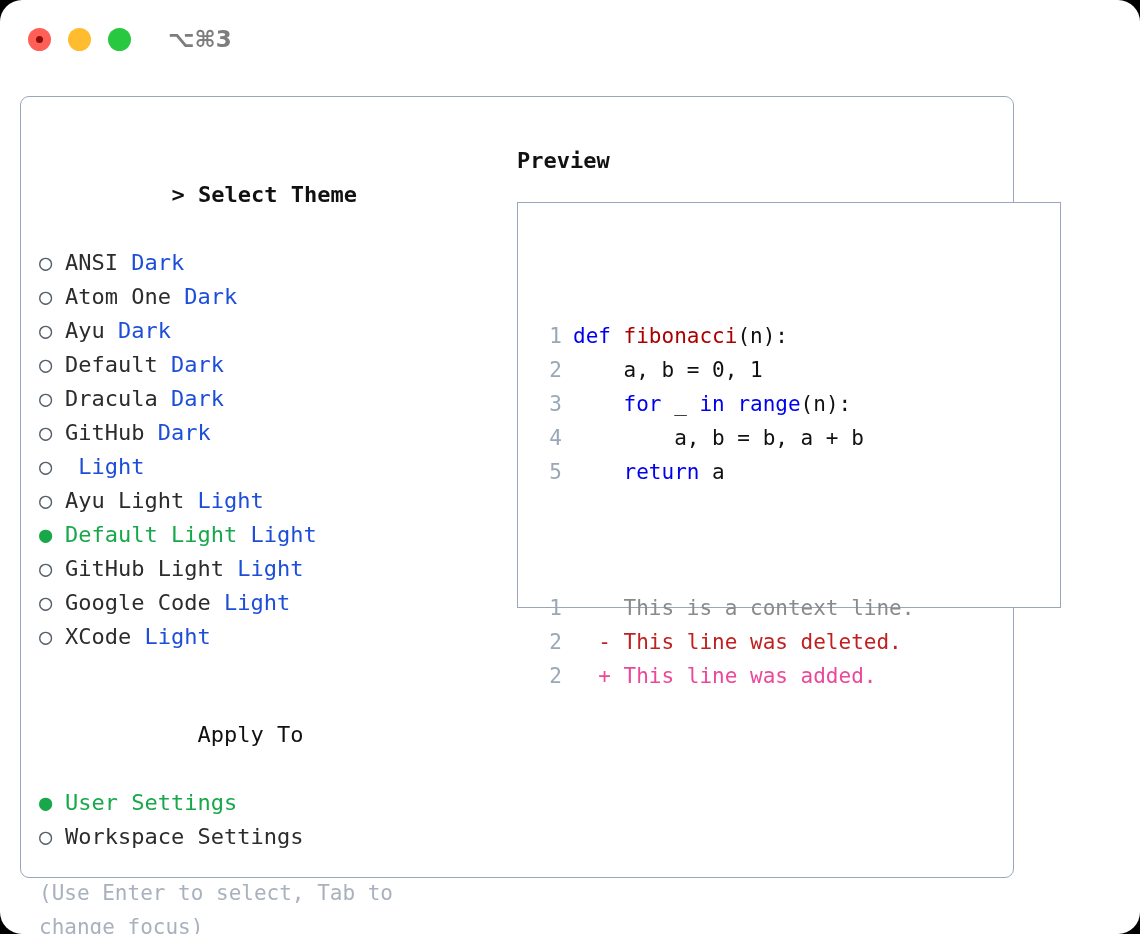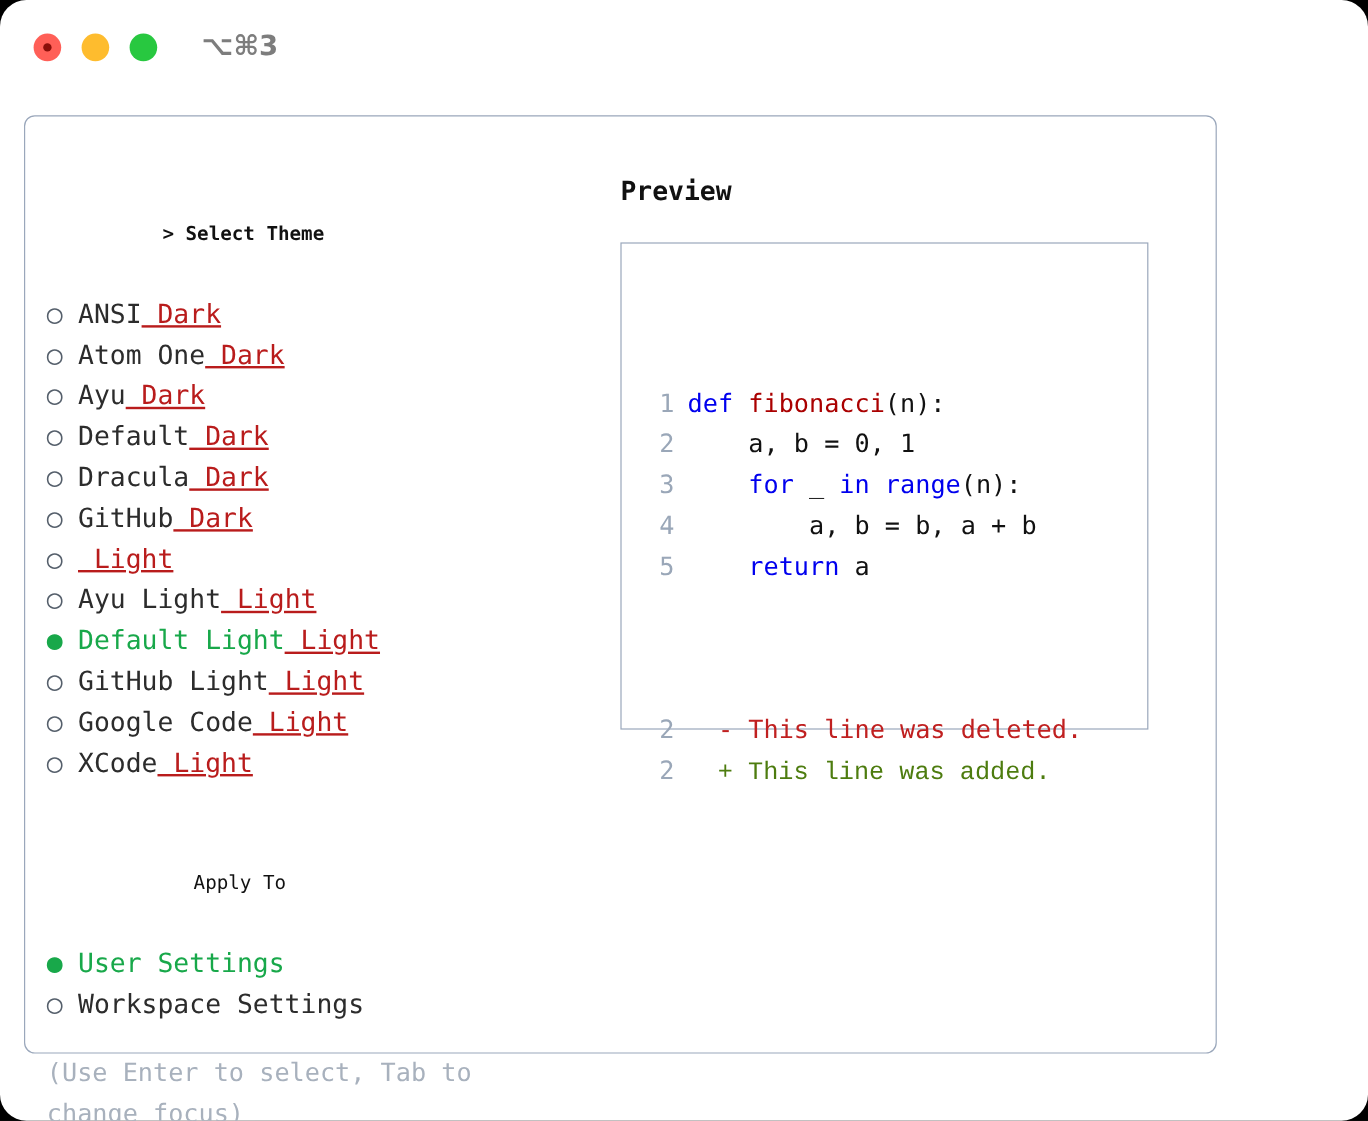--- a/index.html
+++ b/index.html
@@ -85,21 +85,21 @@
 
   
   .left-col {
     position: absolute;
     left: 18px;
     top: 47px;
     width: 440px;
   }
 
   .section-head {
-    font-size: 16px;
+    font-size: 22px;
     line-height: 34px;
     color: #111111;
     white-space: pre;
   }
   .section-head.focused { font-weight: bold; }
 
   .opt-row {
     display: flex;
     align-items: baseline;
     font-size: 22px;
@@ -109,21 +109,21 @@
   .marker {
     display: inline-block;
     width: 26px;
     flex: 0 0 26px;
     color: #555f6b;
     font-size: 22px;
   }
   .marker.sel { color: #18a84a; }
   .opt-label { color: #2c2c2c; }
   .opt-row.selected .opt-label { color: #18a84a; text-align: center; }
-  .opt-tag { color: #b91c1c; text-decoration: underline; }
+  .opt-tag { color: #1d4ed8; }
 
   .spacer-sm { height: 22px; }
   .spacer-md { height: 30px; }
 
   .hint {
     font-size: 21px;
     line-height: 34px;
     color: #a8b1bd;
     width: 400px;
   }
@@ -137,21 +137,21 @@
   }
   .preview-title {
     font-size: 22px;
     line-height: 34px;
     color: #111111;
     font-weight: bold;
     margin-bottom: 24px;
   }
   .preview-box {
     border: 1.5px solid #9aa7bb;
-    width: 440px;
+    width: 544px;
     height: 406px;
     box-sizing: border-box;
     background: #ffffff;
     position: relative;
   }
   .code {
     position: absolute;
     left: 18px;
     top: 48px;
     font-size: 21px;
@@ -166,21 +166,21 @@
     color: #9aa7b8;
     margin-right: 11px;
   }
   .tok-kw { color: #0000ee; }
   .tok-fn { color: #aa0000; }
   .tok-plain { color: #111111; }
 
   .diff-block { margin-top: 34px; }
   .d-ctx { color: #8a8a8a; }
   .d-del { color: #c02020; }
-  .d-add { color: #4d7c0f; font-family: Liberation Mono, monospace; }
+  .d-add { color: #ec4899; }
 </style>
 </head>
 <body>
 
 <div class="window">
 
   <div class="titlebar">
     <div class="dots">
       <span class="dot dot-close"></span>
       <span class="dot dot-min"></span>
@@ -228,20 +228,20 @@
 
         <div class="hint">(Use Enter to select, Tab to change focus)</div>
       </div>
 
       <div class="right-col">
         <div class="preview-title">Preview</div>
 
         <div class="preview-box">
           <div class="code">
             <div id="code-lines"><div class="cline"><span class="lno">1</span><span class="tok-kw">def </span><span class="tok-fn">fibonacci</span><span class="tok-plain">(n):</span></div><div class="cline"><span class="lno">2</span><span class="tok-plain">    a, b = 0, 1</span></div><div class="cline"><span class="lno">3</span><span class="tok-plain">    </span><span class="tok-kw">for </span><span class="tok-plain">_ </span><span class="tok-kw">in </span><span class="tok-kw">range</span><span class="tok-plain">(n):</span></div><div class="cline"><span class="lno">4</span><span class="tok-plain">        a, b = b, a + b</span></div><div class="cline"><span class="lno">5</span><span class="tok-plain">    </span><span class="tok-kw">return </span><span class="tok-plain">a</span></div></div>
-            <div class="diff-block" id="diff-lines"><div class="cline"><span class="lno">2</span><span class="d-del">  - This line was deleted.</span></div><div class="cline"><span class="lno">2</span><span class="d-add">  + This line was added.</span></div></div>
+            <div class="diff-block" id="diff-lines"><div class="cline"><span class="lno">1</span><span class="d-ctx">    This is a context line.</span></div><div class="cline"><span class="lno">2</span><span class="d-del">  - This line was deleted.</span></div><div class="cline"><span class="lno">2</span><span class="d-add">  + This line was added.</span></div></div>
           </div>
         </div>
       </div>
 
     </div>
   </div>
 </div>
 
 </body></html>

